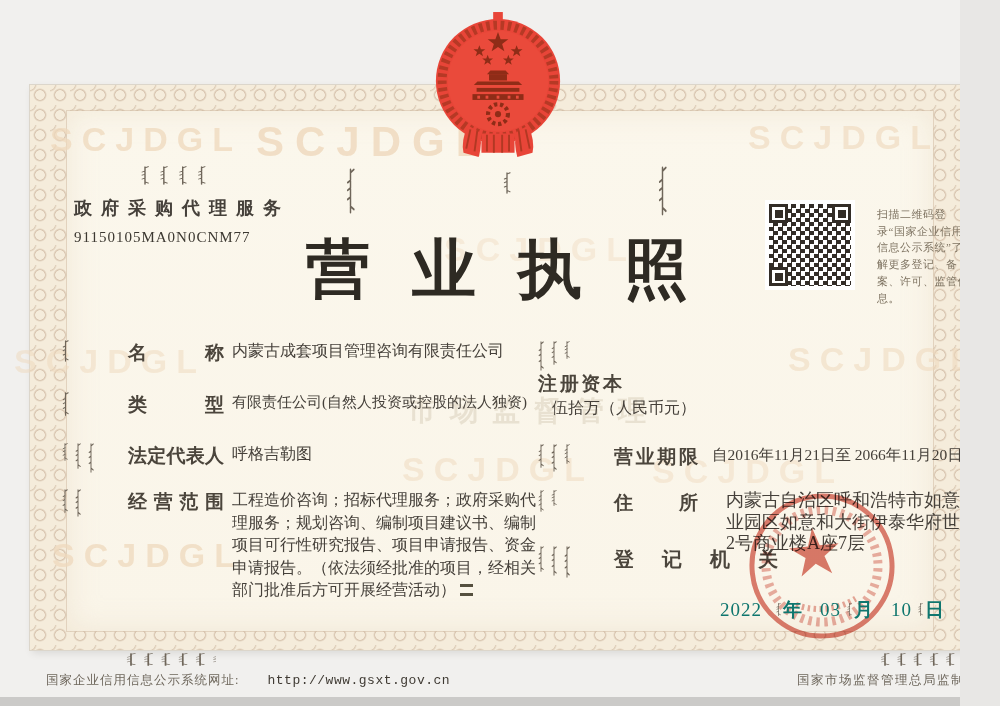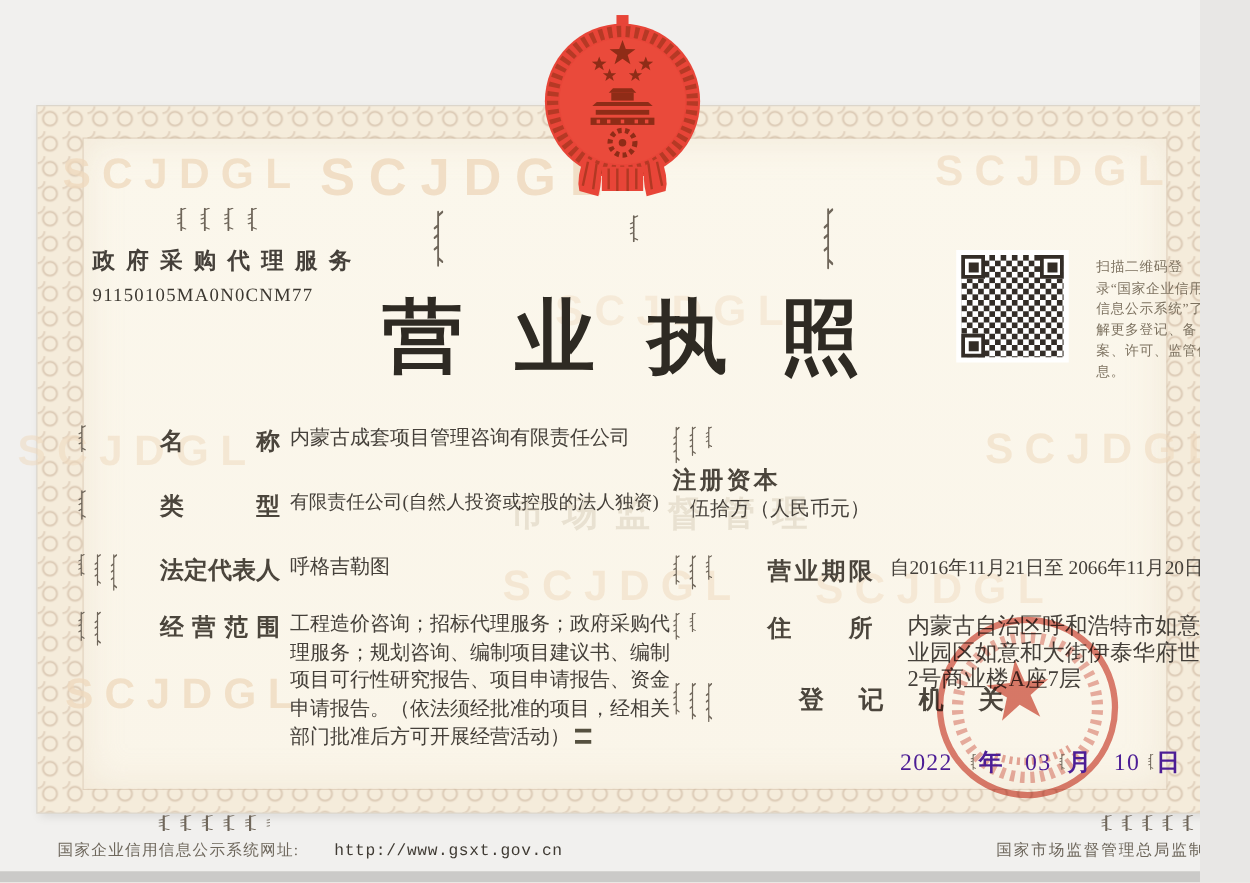--- a/index.html
+++ b/index.html
@@ -47,21 +47,21 @@
   .mg-left{width:66px;flex:none;} .mg-right{width:76px;flex:none;}
   .nowrap{white-space:nowrap;text-align:right;}
   
   .dbar{display:inline-block;width:13px;height:3px;border-top:3px solid #55503f;border-bottom:3px solid #55503f;
       padding-top:3px;box-sizing:content-box;vertical-align:-1px;margin-left:4px;}
   
   .seal{position:absolute;left:736px;top:480px;width:172px;height:172px;mix-blend-mode:multiply;
       opacity:.85;transform:rotate(-6deg);}
   
   .date-row{position:absolute;left:720px;top:597px;display:flex;align-items:baseline;
-      font-size:19px;color:#4c1d95;}
+      font-size:19px;color:#0f766e;}
   .date-row .num{letter-spacing:1px;}
   .date-row .unit{font-weight:bold;}
   
   .footer-left{position:absolute;left:46px;top:652px;}
   .footer-left .line2{margin-top:2px;font-size:12.5px;color:#6e675c;letter-spacing:1px;}
   .url{font-family:"Liberation Mono","DejaVu Sans Mono",monospace;font-size:13px;color:#3f3a33;
       margin-left:28px;letter-spacing:.5px;}
   .footer-right{position:absolute;left:640px;top:652px;width:325px;text-align:right;}
   .footer-right .line2{margin-top:2px;font-size:12.5px;color:#6e675c;letter-spacing:1.5px;}
   .bottom-strip{position:absolute;left:0;bottom:0;width:100%;height:9px;background:#cbcac8;}
@@ -256,21 +256,21 @@
           <use href="#mgu"></use>
         </svg>
       <svg class="mg" style="width:6px;height:16px" viewBox="0 0 8 30" preserveAspectRatio="none">
           <use href="#mgu"></use>
         </svg>
     </span>
     <span class="flabel w84">住所</span>
     <span class="fvalue" style="margin-left:28px;width:252px;font-size:18px;line-height:21.5px">内蒙古自治区呼和浩特市如意工业园区如意和大街伊泰华府世家2号商业楼A座7层</span>
   </div>
 
-  <div class="row" style="left:538px;top:546px;gap:25px;">
+  <div class="row" style="left:538px;top:546px;">
     <span class="mgc mg-right">
       <svg class="mg" style="width:6px;height:26px" viewBox="0 0 8 30" preserveAspectRatio="none">
           <use href="#mgu"></use>
         </svg>
       <svg class="mg" style="width:6px;height:30px" viewBox="0 0 8 30" preserveAspectRatio="none">
           <use href="#mgu"></use>
         </svg>
       <svg class="mg" style="width:6px;height:32px" viewBox="0 0 8 30" preserveAspectRatio="none">
           <use href="#mgu"></use>
         </svg>

